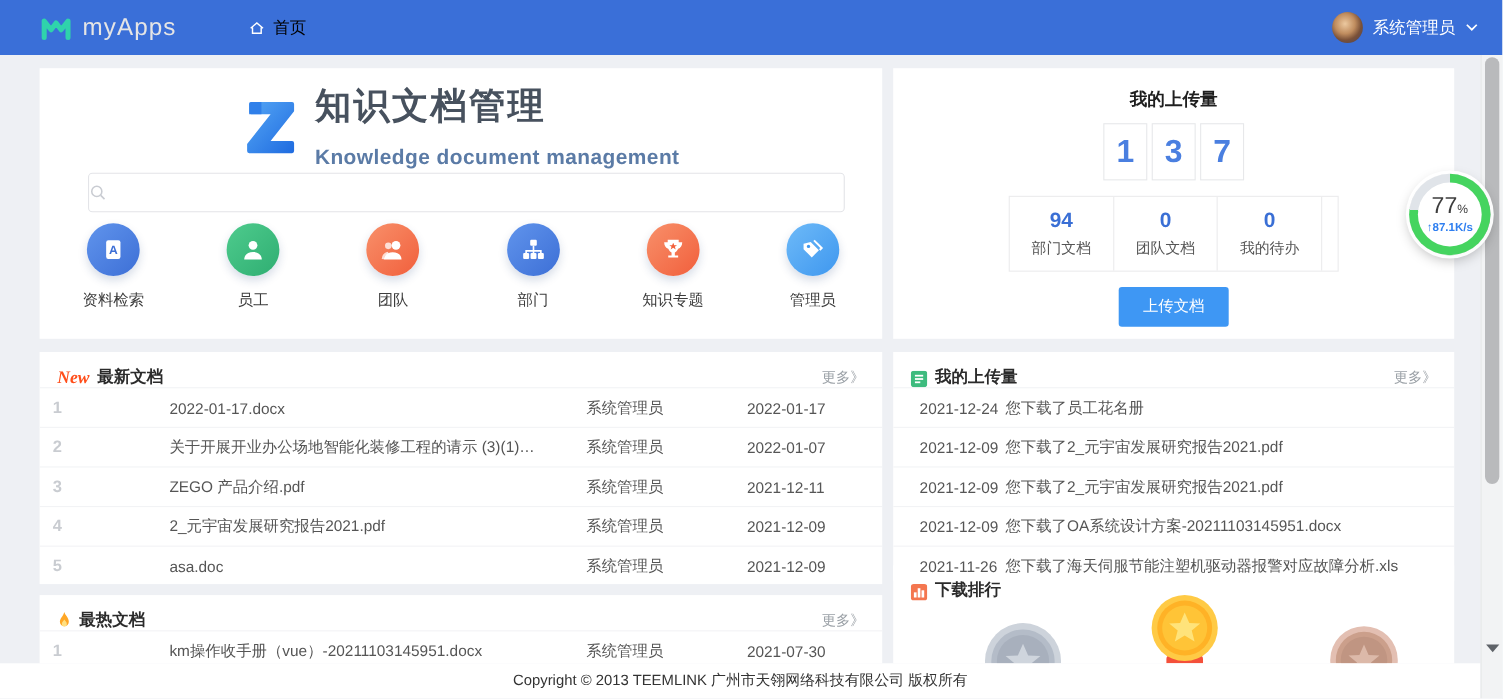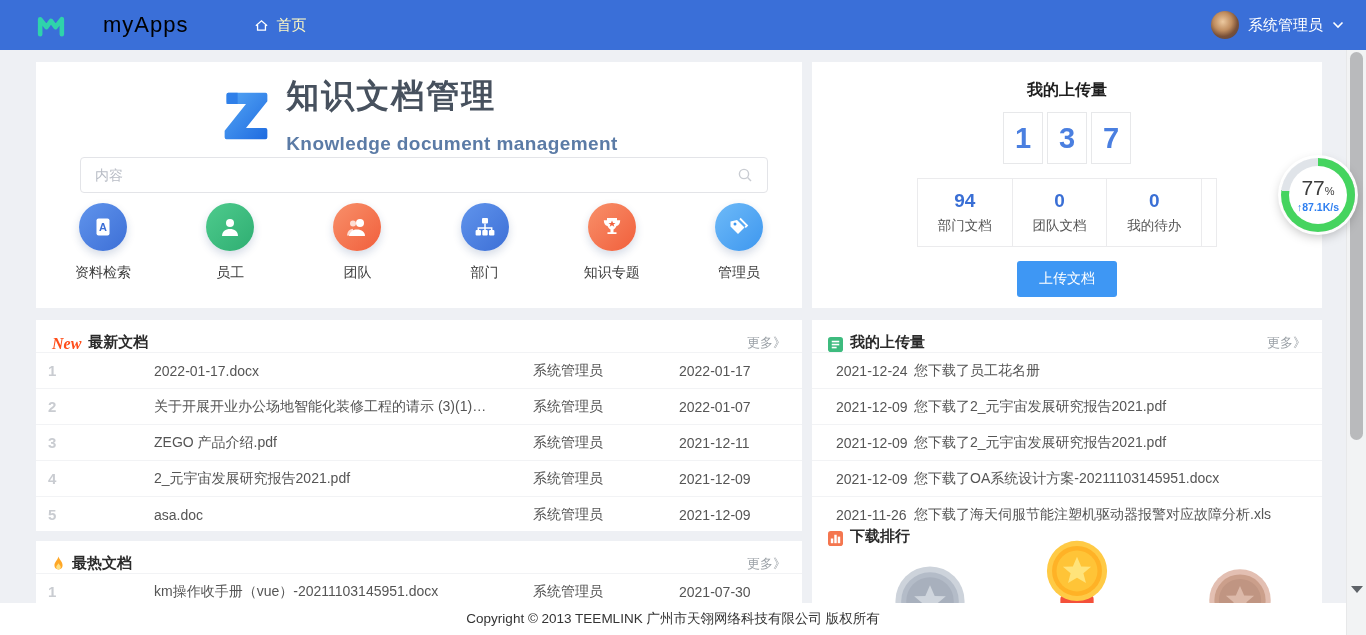--- a/index.html
+++ b/index.html
@@ -2,22 +2,22 @@
 <html><head>
 <meta charset="utf-8">
 <style>
   * { margin:0; padding:0; box-sizing:border-box; }
   body { font-family:"Liberation Sans","DejaVu Sans",sans-serif; }
   .screen { position:relative; width:1366px; height:635px; background:#eef0f4; overflow:hidden; }
 
   
   .navbar { position:absolute; left:0; top:0; width:1366px; height:50px; background:#3a6fd8; z-index:40; display:flex; align-items:center; }
   .brand { display:flex; align-items:center; gap:9px; margin-left:36px; }
-  .brand-text { color:#000000; font-size:22px; letter-spacing:1px;margin-left:28px; }
-  .nav-home { display:flex; align-items:center; gap:7px; margin-left:56px; color:#fef9c3; font-size:15px; height:50px; padding:0 10px; cursor:pointer; }
+  .brand-text { color:#e5e5e5; font-size:22px; letter-spacing:1px; }
+  .nav-home { display:flex; align-items:center; gap:7px; margin-left:56px; color:#000000; font-size:15px; height:50px; padding:0 10px; cursor:pointer; }
   .nav-user { margin-left:auto; margin-right:22px; display:flex; align-items:center; gap:9px; color:#fff; font-size:15px; cursor:pointer; }
   .avatar { width:28px; height:28px; border-radius:50%;
     background:radial-gradient(circle at 42% 38%, #ecc9a0 0%, #c08d5f 38%, #7a5138 62%, #43405c 100%); }
 
   
   .panel { position:absolute; background:#fff; }
   .hero-panel { left:36px; top:62px; width:766px; height:246px; }
   .upload-panel { left:812px; top:62px; width:510px; height:246px; }
   .latest-panel { left:36px; top:320px; width:766px; height:211px; overflow:hidden; }
   .dl-panel { left:812px; top:320px; width:510px; height:208px; overflow:hidden; z-index:12; }
@@ -132,21 +132,20 @@
           <path fill="url(#zg)" d="M9 5h40q2 0 2 2v7L28 43h21q2 0 2 2v8q0 2-2 2H7q-2 0-2-2v-7l23-29H9q-2 0-2-2V7q0-2 2-2z"></path>
           <path fill="#2a7ae8" opacity=".85" d="M9 5h10v12H7V7q0-2 2-2z"></path>
         </svg>
       </span>
       <span class="hero-titles">
         <span class="hero-title">知识文档管理</span>
         <span class="hero-sub">Knowledge document management</span>
       </span>
     </div>
     <div class="search-box">
-      <input type="text" placeholder="内容" style="">
       <span class="search-icn">
         <svg width="16" height="16" viewBox="0 0 16 16" fill="none" stroke="#c9ccd2" stroke-width="1.4">
             <circle cx="7" cy="7" r="4.6"></circle>
             <path d="M10.6 10.6 14 14"></path>
           </svg>
       </span>
     </div>
     <div class="apps">
       <div class="app">
         <div class="app-circle c-blue">

